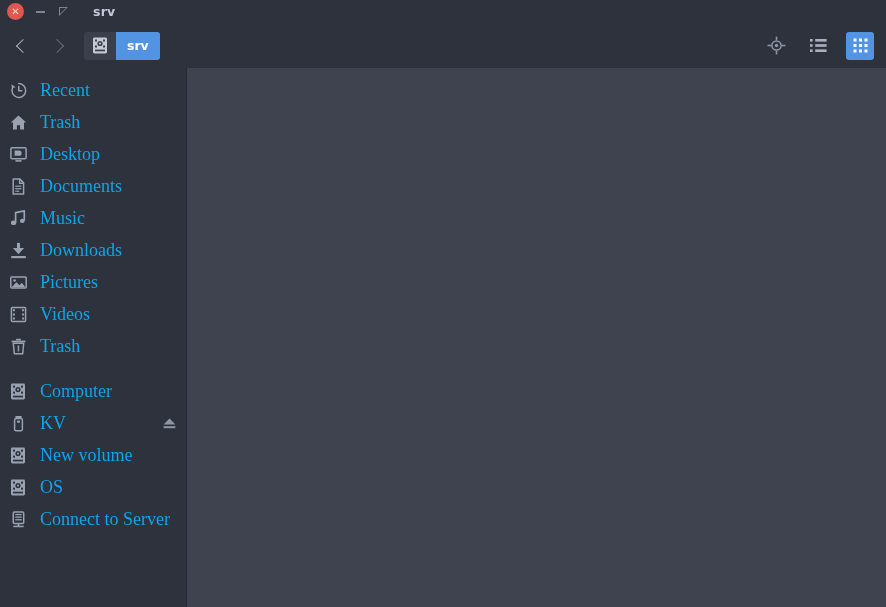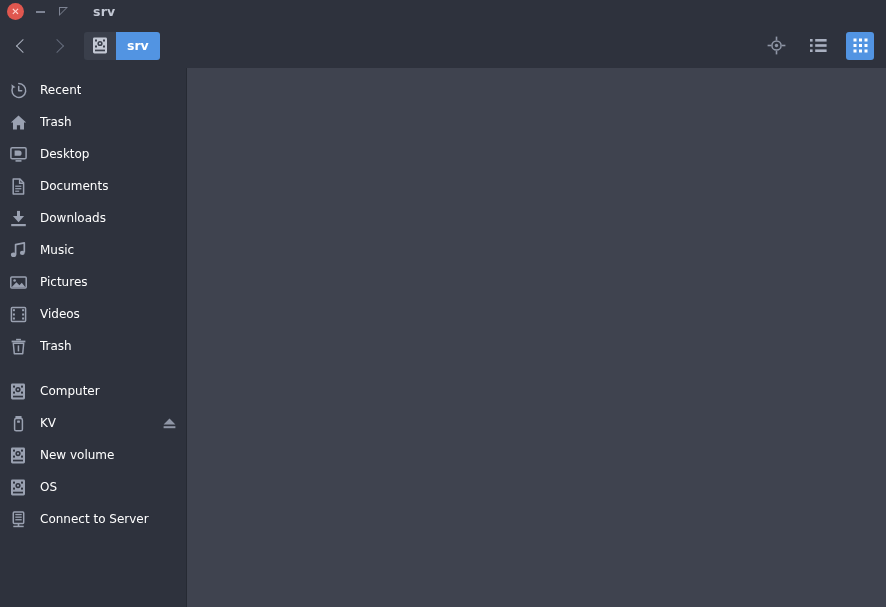--- a/index.html
+++ b/index.html
@@ -206,25 +206,26 @@
   .side-icon {
     width: 20px;
     min-width: 20px;
     height: 20px;
     display: flex;
     align-items: center;
     justify-content: center;
     margin-right: 12px;
   }
   .side-label {
-    font-size: 12px;
-    color: #ffffff;
+    font-size: 18px;
+    color: #0ea5e9;
     white-space: nowrap;
     overflow: hidden;
     text-overflow: ellipsis;
+    font-family: Liberation Serif, serif;
   }
   .side-spacer { flex: 1; }
   .eject-btn {
     width: 18px;
     height: 18px;
     display: flex;
     align-items: center;
     justify-content: center;
     cursor: pointer;
   }
@@ -365,37 +366,37 @@
             <rect x="5.2" y="10.1" width="6.2" height="1.2" fill="#9aa1b1"></rect>
             <rect x="5.2" y="12.6" width="4" height="1.2" fill="#9aa1b1"></rect>
           </svg>
         </span>
         <span class="side-label">Documents</span>
       </div>
 
       <div class="side-item">
         <span class="side-icon">
           <svg width="17" height="17" viewBox="0 0 17 17">
+            <path d="M5.6 12.4 V2.6 L14.3 0.9 v9.6" fill="none" stroke="#9aa1b1" stroke-width="1.7" stroke-linejoin="round"></path>
+            <ellipse cx="3.6" cy="12.8" rx="2.7" ry="2.3" fill="#9aa1b1"></ellipse>
+            <ellipse cx="12.3" cy="10.9" rx="2.4" ry="2.1" fill="#9aa1b1"></ellipse>
+          </svg>
+        </span>
+        <span class="side-label">Music</span>
+      </div>
+
+      <div class="side-item">
+        <span class="side-icon">
+          <svg width="17" height="17" viewBox="0 0 17 17">
             <rect x="7" y="0.9" width="3" height="6.6" fill="#9aa1b1"></rect>
             <path d="M2.9 6.1 L8.5 12.2 L14.1 6.1 Z" fill="#9aa1b1"></path>
             <rect x="1.2" y="14" width="14.6" height="2.2" fill="#9aa1b1"></rect>
           </svg>
         </span>
         <span class="side-label">Downloads</span>
-      </div>
-
-      <div class="side-item">
-        <span class="side-icon">
-          <svg width="17" height="17" viewBox="0 0 17 17">
-            <path d="M5.6 12.4 V2.6 L14.3 0.9 v9.6" fill="none" stroke="#9aa1b1" stroke-width="1.7" stroke-linejoin="round"></path>
-            <ellipse cx="3.6" cy="12.8" rx="2.7" ry="2.3" fill="#9aa1b1"></ellipse>
-            <ellipse cx="12.3" cy="10.9" rx="2.4" ry="2.1" fill="#9aa1b1"></ellipse>
-          </svg>
-        </span>
-        <span class="side-label">Music</span>
       </div>
 
       <div class="side-item">
         <span class="side-icon">
           <svg width="17" height="17" viewBox="0 0 17 17">
             <rect x="0.8" y="3" width="15.4" height="11" rx="1" fill="none" stroke="#9aa1b1" stroke-width="1.5"></rect>
             <circle cx="4.6" cy="6.5" r="1.3" fill="#9aa1b1"></circle>
             <path d="M1.6 13.2 L6.4 8.2 L9.4 11.2 L11.8 8.8 L15.4 13.2 Z" fill="#9aa1b1"></path>
           </svg>
         </span>

